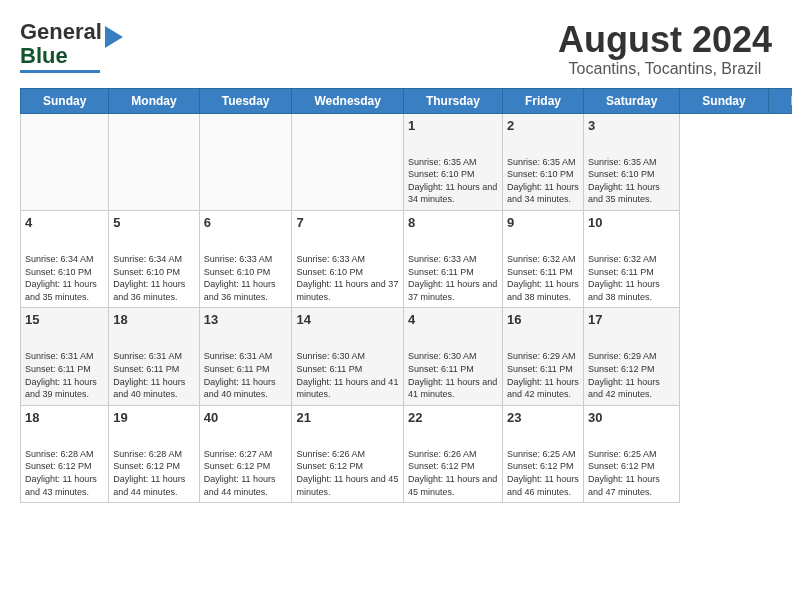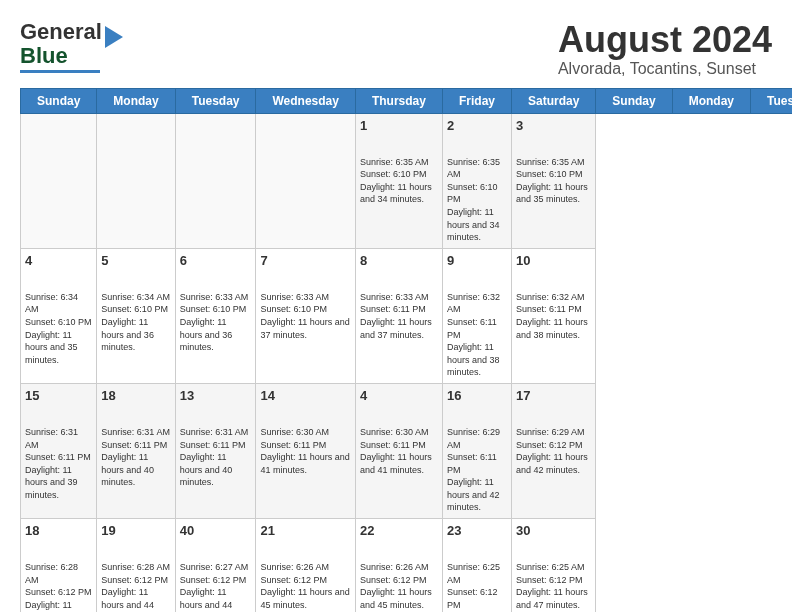--- a/index.html
+++ b/index.html
@@ -29,41 +29,41 @@
     }
     .logo-general { color: #333; }
     .logo-blue { color: #14532d; }
     .logo-line {
       width: 80px;
       height: 3px;
       background: #3a7fc1;
       margin-top: 2px;
     }
     .title-block {
-      text-align: left;
+      text-align: center;
     }
     .month-title {
       font-size: 36px;
       font-weight: bold;
       color: #333;
       line-height: 1.1;
     }
     .location-title {
       font-size: 16px;
       color: #555;
     }
     table {
       width: 100%;
       border-collapse: collapse;
       font-size: 10px;
     }
     thead th {
       background: #3a7fc1;
       color: #fff;
-      padding: 5px 16px;
+      padding: 5px 22px;
       text-align: left;
       font-size: 12px;
       font-weight: bold;
       border: 1px solid #2a6aa0;
     }
     tbody td {
       border: 1px solid #ccc;
       vertical-align: top;
       padding: 4px 4px;
       width: 113px;
@@ -107,21 +107,21 @@
       <span style="display:inline-block; margin-left:3px; margin-top:-10px;">
         <svg width="18" height="22" viewBox="0 0 18 22">
           <polygon points="0,0 18,11 0,22" fill="#3a7fc1"></polygon>
         </svg>
       </span>
     </div>
     <div class="logo-line"></div>
   </div>
   <div class="title-block">
     <div class="month-title">August 2024</div>
-    <div class="location-title">Alvorada, Tocantins, Sunset</div>
+    <div class="location-title">Tocantins, Tocantins, Brazil</div>
   </div>
 </div>
 
 <table>
   <thead>
     <tr>
     <th>Sunday</th>
         <th>Monday</th>
         <th>Tuesday</th>
         <th>Wednesday</th>

